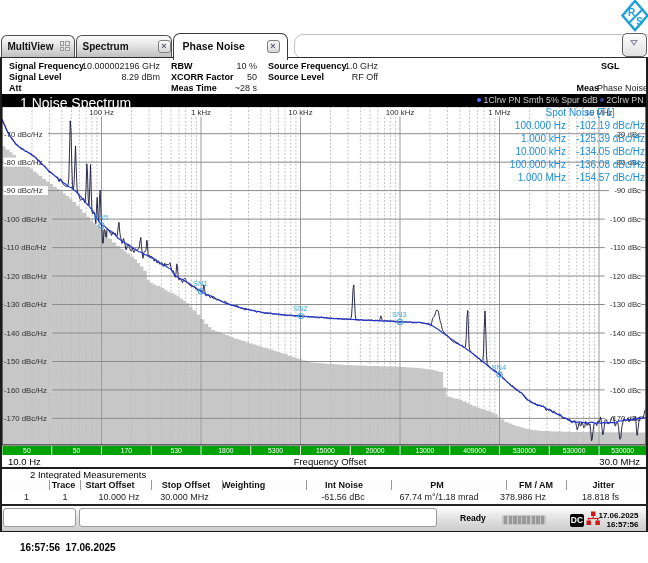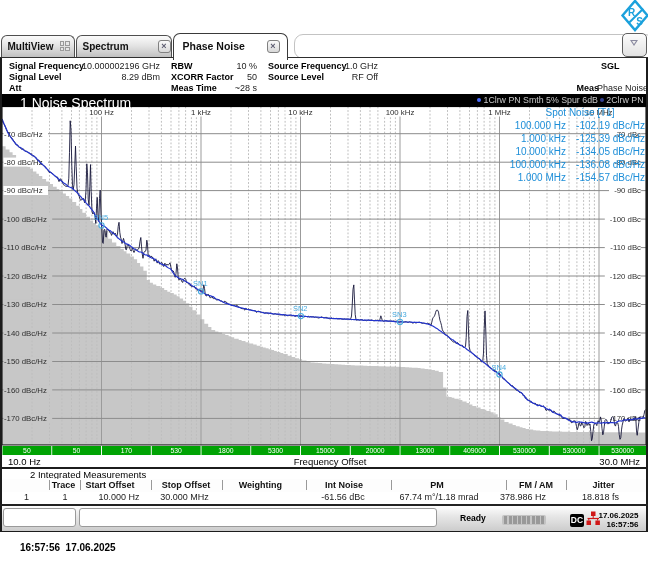--- a/index.html
+++ b/index.html
@@ -272,21 +272,21 @@
 
 <div class="abs" style="left:0px; top:466.8px; width:648px; height:1.8px; background:#1c1c1c;"></div>
 <div class="abs" style="left:2px; top:468.6px; width:644px; height:10.4px; background:#fff;">
   <span style="position:absolute; left:2px; top:0px; font-size:9.5px; color:#000;margin-left:26px;">2 Integrated Measurements</span>
 </div>
 <div class="abs" style="left:2px; top:479px; width:644px; height:12.5px; background:#fdfdfd; font-size:9px; font-weight:bold; color:#111;">
   <span style="position:absolute; left:0;  width:46px; text-align:center; top:1px;margin-top:20px;">Range</span>
   <span style="position:absolute; left:46px; width:31px; text-align:center; top:1px;">Trace</span>
   <span style="position:absolute; left:78px; width:60px; text-align:center; top:1px;">Start Offset</span>
   <span style="position:absolute; left:149px; width:70px; text-align:center; top:1px;">Stop Offset</span>
-  <span style="position:absolute; left:220px; width:60px; text-align:right; top:1px;">Weighting</span>
+  <span style="position:absolute; left:220px; width:73px; text-align:left; top:1px;">Weighting</span>
   <span style="position:absolute; left:303px; width:78px; text-align:center; top:1px;">Int Noise</span>
   <span style="position:absolute; left:389px; width:92px; text-align:center; top:1px;">PM</span>
   <span style="position:absolute; left:504px; width:60px; text-align:center; top:1px;">FM / AM</span>
   <span style="position:absolute; left:561px; width:81px; text-align:center; top:1px;">Jitter</span>
   <span style="position:absolute; left:46.5px; top:1px; width:1px; height:10px; background:#999;"></span>
   <span style="position:absolute; left:78px; top:1px; width:1px; height:10px; background:#999;"></span>
   <span style="position:absolute; left:149px; top:1px; width:1px; height:10px; background:#999;"></span>
   <span style="position:absolute; left:220px; top:1px; width:1px; height:10px; background:#999;"></span>
   <span style="position:absolute; left:303.5px; top:1px; width:1px; height:10px; background:#999;"></span>
   <span style="position:absolute; left:389px; top:1px; width:1px; height:10px; background:#999;"></span>

